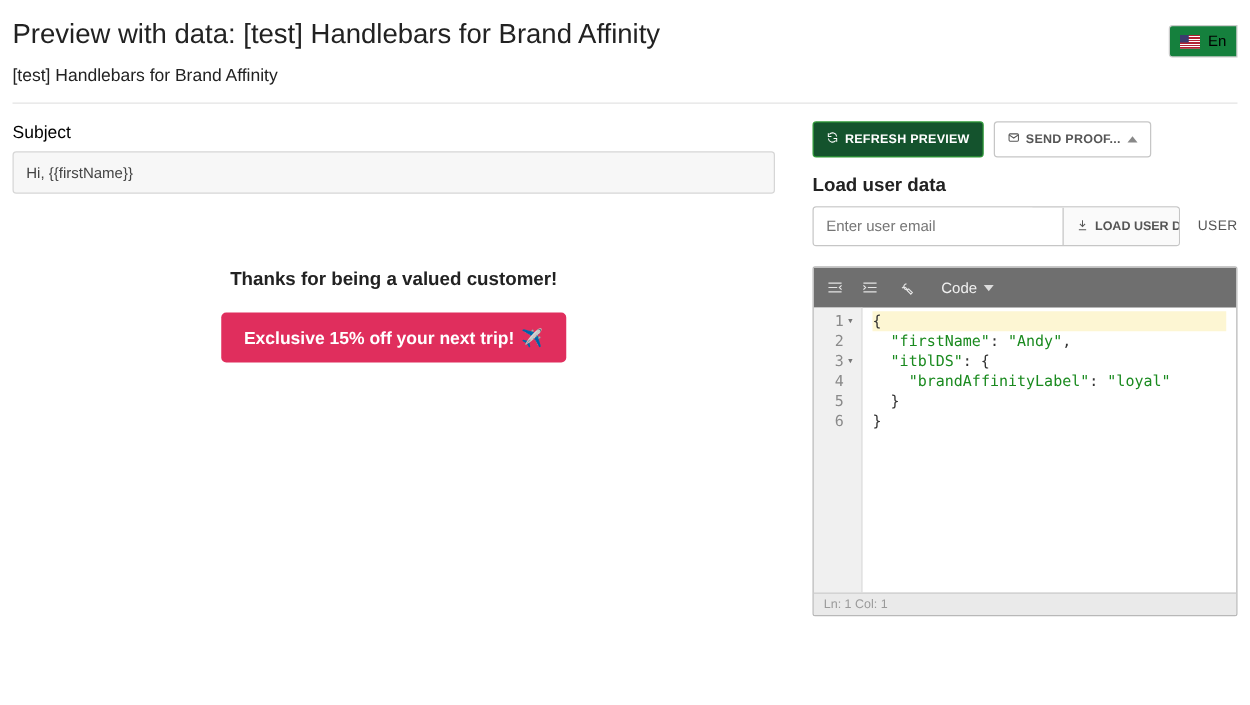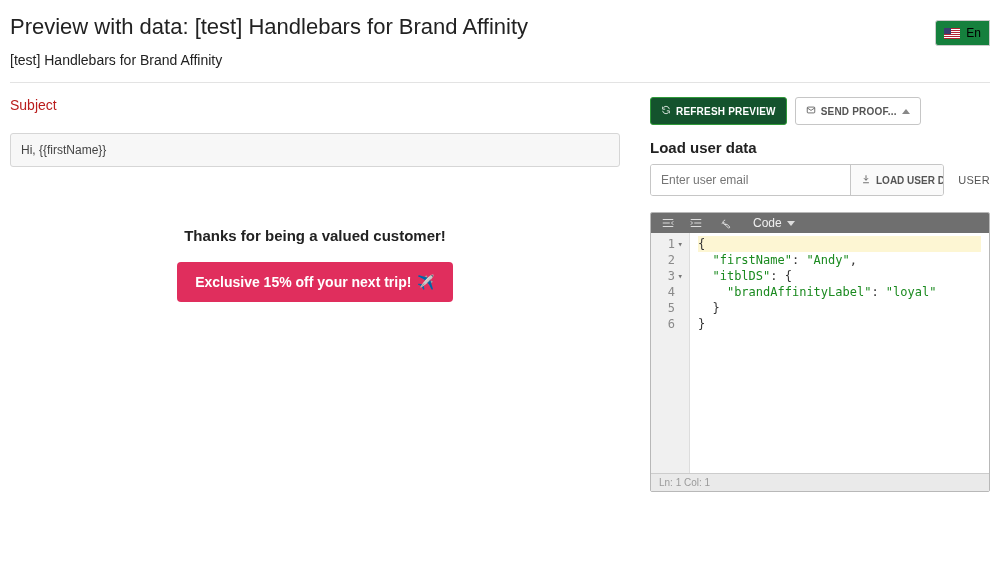--- a/index.html
+++ b/index.html
@@ -20,21 +20,21 @@
     background: repeating-linear-gradient(#b22234 0 1px, #fff 1px 2px); }
   .flag::after { content: ""; position: absolute; top: 0; left: 0; width: 7px; height: 6px; background: #3c3b6e; }
 
   .subtitle { font-size: 14px; color: #222; margin-bottom: 14px; }
   .hr { border-top: 1px solid #e3e3e3; height: 0; margin-bottom: 14px; }
 
   .cols { display: flex; gap: 30px; align-items: flex-start; }
   .left { flex: 0 0 610px; }
   .right { flex: 1 1 auto; min-width: 0; }
 
-  .field-label { font-size: 14px; margin-bottom: 20px; color: #b91c1c; }
+  .field-label { font-size: 14px; margin-bottom: 8px; color: #000000; }
   .subject-input {
     width: 100%; border: 1px solid #d6d6d6; border-radius: 3px; background: #f7f7f7;
     padding: 9px 10px; font-size: 12px; color: #444;
   }
 
   .email-preview { text-align: center; margin-top: 60px; }
   .email-heading { font-weight: 700; font-size: 15px; color: #222; margin-bottom: 18px; }
   .cta-btn {
     display: inline-flex; align-items: center; gap: 6px; background: #e02e5d; color: #fff;
     border: none; border-radius: 4px; padding: 12px 18px; font-size: 14px; font-weight: 600; cursor: pointer;
@@ -54,21 +54,21 @@
   .input-group .addon {
     background: #fafafa; border-left: 1px solid #c6c6c6; font-size: 10px; font-weight: 600; color: #555;
     padding: 0 10px; display: inline-flex; align-items: center; gap: 5px; cursor: pointer; white-space: nowrap;
   }
 
   .clear-link { font-size: 11px; color: #555; letter-spacing: .3px; padding-left: 14px; align-self: center; cursor: pointer; }
   .load-row { display: flex; align-items: stretch; }
   .load-row .input-group { flex: 1; gap: 24px; }
 
   .editor-wrap { margin-top: 16px; border: 1px solid #b8b8b8; border-radius: 2px; overflow: hidden; background: #fff; height: 280px; display: flex; flex-direction: column; }
-  .editor-toolbar { background: #6f6f6f; color: #eee; display: flex; align-items: center; gap: 14px; padding: 5px 10px; height: 20px; }
+  .editor-toolbar { background: #6f6f6f; color: #eee; display: flex; align-items: center; gap: 14px; padding: 5px 10px; height: 32px; }
   .tool-icon { width: 14px; height: 14px; display: inline-flex; align-items: center; justify-content: center; }
   .tool-icon svg { width: 14px; height: 14px; stroke: #e5e5e5; fill: none; stroke-width: 1.6; }
   .code-drop { font-size: 12px; color: #f0f0f0; display: inline-flex; align-items: center; gap: 5px; margin-left: 8px; cursor: pointer;}
   .code-drop .tri { width: 0; height: 0; border-left: 4px solid transparent; border-right: 4px solid transparent; border-top: 5px solid #ddd; display: inline-block; }
 
   .code-area { flex: 1; display: flex; font-family: "Menlo","Consolas",monospace; font-size: 12px; line-height: 16px; overflow: hidden; }
   .gutter { background: #f0f0f0; color: #8a8a8a; text-align: right; padding: 3px 6px 3px 10px; user-select: none; border-right: 1px solid #ddd; }
   .gutter .ln { height: 16px; display: flex; align-items: center; justify-content: flex-end; gap: 2px; width: 22px; }
   .fold { font-size: 9px; color: #777; width: 6px; display: inline-block; }
   .code-body { padding: 3px 8px; white-space: pre; flex: 1; color: #333; }

